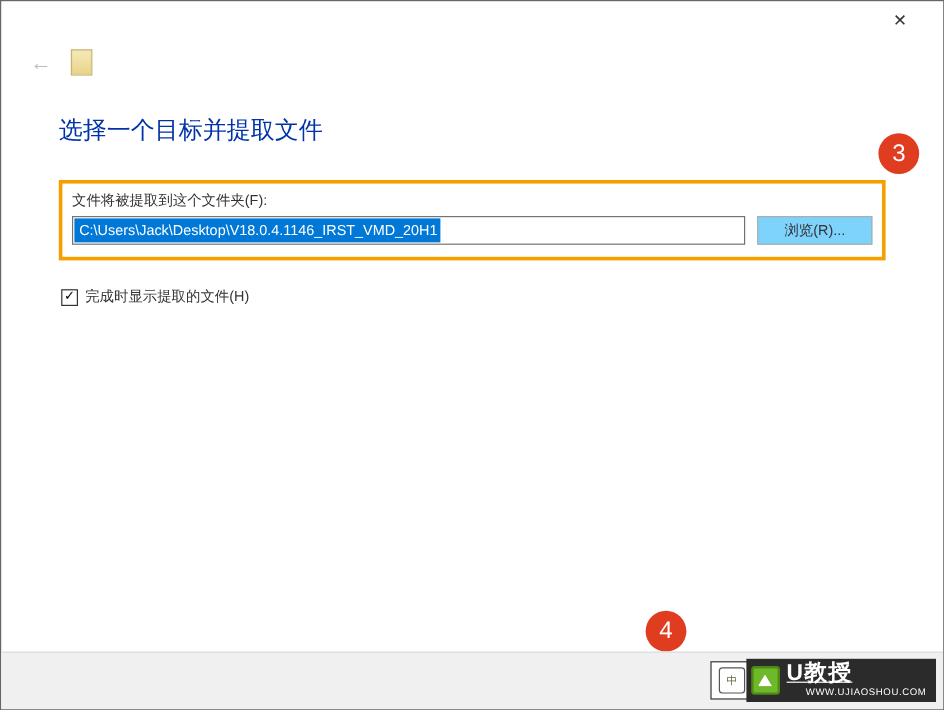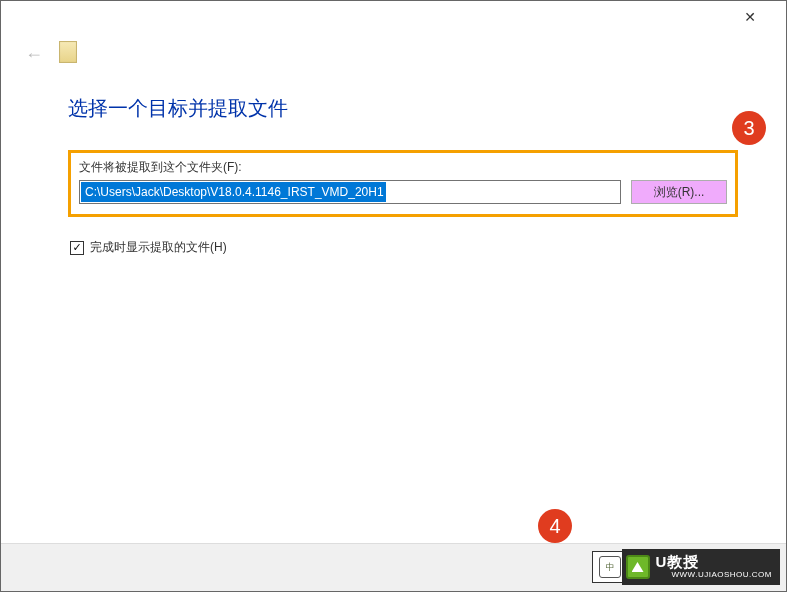--- a/index.html
+++ b/index.html
@@ -48,21 +48,21 @@
       height: 22px;
       background: linear-gradient(#f6e9b5, #e8d48a);
       border: 1px solid #c9b56f;
       box-shadow: inset 0 0 1px rgba(0,0,0,0.15);
     }
     .window-title {
       font-size: 12px;
       color: #333;
     }
     .content {
-      padding: 18px 48px 0 67px;
+      padding: 18px 48px 0 48px;
     }
     .main-heading {
       color: #0033aa;
       font-size: 20px;
       font-weight: normal;
       margin-bottom: 28px;
     }
     .field-area {
       border: 3px solid #f5a000;
       padding: 6px 8px 10px 8px;
@@ -93,21 +93,21 @@
       padding: 2px 2px 2px 4px;
       white-space: nowrap;
       height: 20px;
       line-height: 16px;
       margin: 0 0 0 1px;
       display: inline-block;
     }
     .browse-btn {
       width: 96px;
       height: 24px;
-      background: #f0abfc;
+      background: #7dd3fc;
       border: 1px solid #adadad;
       font-size: 12px;
       color: #333;
       cursor: pointer;
     }
     .checkbox-row {
       display: flex;
       align-items: center;
       gap: 6px;
       padding-left: 2px;
@@ -213,23 +213,24 @@
     }
     .wm-icon::before {
       content: "";
       width: 12px;
       height: 10px;
       background: #fff;
       clip-path: polygon(50% 0%, 100% 100%, 0% 100%);
     }
     .wm-text {
       color: #fff;
-      font-size: 15px;
+      font-size: 19px;
       font-weight: bold;
       letter-spacing: 1px;
+      text-decoration: underline;
     }
     .wm-sub {
       color: #fff;
       font-size: 8px;
       letter-spacing: 0.5px;
       margin-left: 16px;
     }
     .wm-textcol {
       display: flex;
       flex-direction: column;

